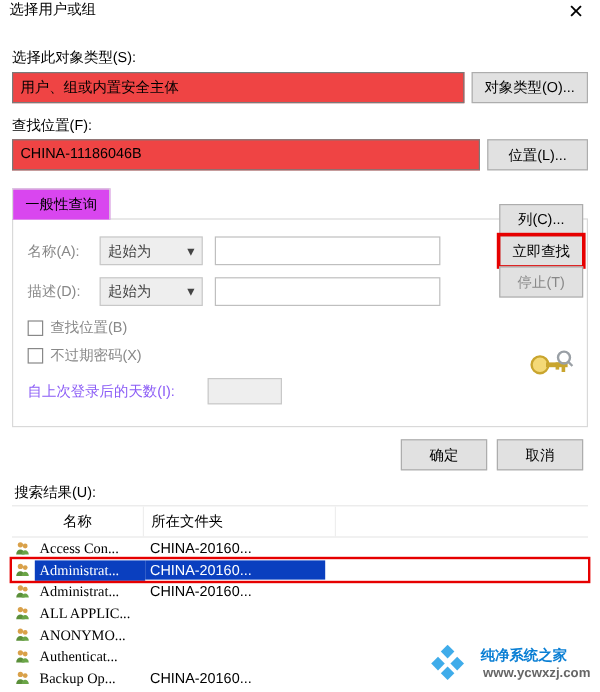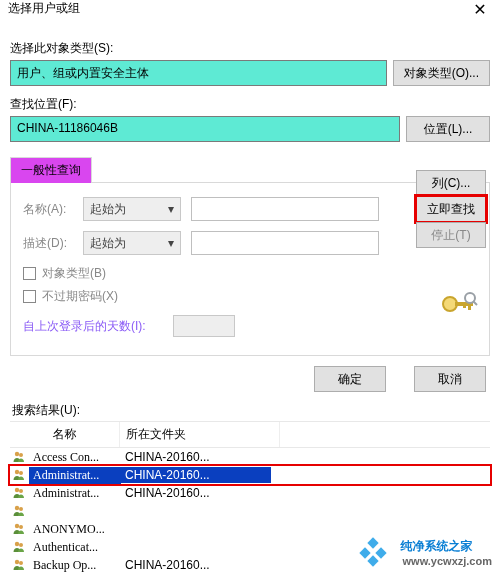--- a/index.html
+++ b/index.html
@@ -7,44 +7,44 @@
   body { width: 500px; height: 577px; background: #fff; position: relative; overflow: hidden; }
 
   .titlebar { height: 28px; display: flex; align-items: flex-start; padding: 0 8px; border-bottom: 1px solid #fff; }
   .titlebar .title { flex: 1; color: #000; }
   .titlebar .close { font-size: 16px; color: #000; width: 24px; text-align: center; cursor: default; }
 
   .content { padding: 8px 10px 0 10px; }
 
   .label { color: #000; margin: 4px 0 3px 0; }
   .row { display: flex; gap: 6px; align-items: center; }
-  .field { border: 1px solid #7a7a7a; background: #5eead4; height: 26px; padding: 4px 6px; flex: 1; color: #000; }
+  .field { border: 1px solid #7a7a7a; background: #ef4444; height: 26px; padding: 4px 6px; flex: 1; color: #000; }
   .btn { border: 1px solid #adadad; background: #e1e1e1; height: 26px; min-width: 84px; padding: 0 10px; text-align: center; line-height: 24px; color: #000; cursor: default; }
   .btn.disabled { color: #888; }
 
   .tabs { margin-top: 14px; }
   .tab { display: inline-block; border: 1px solid #d9d9d9; border-bottom: none; background: #d946ef; padding: 4px 10px; position: relative; top: 1px; z-index: 2; }
   .tabpane { border: 1px solid #d9d9d9; padding: 14px 12px 18px 12px; position: relative; }
 
   .crit-row { display: flex; align-items: center; margin-bottom: 10px; gap: 10px; }
   .crit-label { width: 50px; color: #888; }
-  .select { border: 1px solid #c8c8c8; background: #eee; height: 24px; width: 98px; display: flex; align-items: center; justify-content: space-between; padding: 0 6px; color: #444; }
+  .select { border: 1px solid #c8c8c8; background: #eee; height: 24px; width: 86px; display: flex; align-items: center; justify-content: space-between; padding: 0 6px; color: #444; }
   .textin { border: 1px solid #bfbfbf; background: #fff; height: 24px; width: 188px; }
 
   .chk-row { display: flex; align-items: center; gap: 6px; margin: 6px 0; }
   .chk { width: 13px; height: 13px; border: 1px solid #888; background: #fff; }
   .chk-lab { color: #888; }
 
   .days-row { display: flex; align-items: center; gap: 10px; margin-top: 10px; }
   .days-lab { color: #8b5cf6; width: 140px; }
   .days-in { border: 1px solid #c8c8c8; background: #eee; height: 22px; width: 62px; }
 
   .red-hilite { outline: 3px solid #e60000; outline-offset: -1px; }
 
-  .dlg-buttons { display: flex; justify-content: flex-end; gap: 28px; padding: 10px 14px 6px 0; }
+  .dlg-buttons { display: flex; justify-content: flex-end; gap: 8px; padding: 10px 14px 6px 0; }
 
   .results { padding: 0 10px; }
   .res-label { margin: 4px 0 2px 2px; }
   .res-head { display: flex; border-bottom: 1px solid #e8e8e8; border-top: 1px solid #e8e8e8; background: #fff; }
   .res-head .col { padding: 4px 6px; color: #000; border-right: 1px solid #eee; }
   .col1 { width: 110px; text-align: center; }
   .col2 { width: 160px; }
   .res-body { }
   .res-row { display: flex; align-items: center; height: 18px; }
   .res-row .ico { width: 14px; height: 14px; margin: 0 3px 0 2px; flex: 0 0 auto; }
@@ -99,21 +99,21 @@
         <div class="crit-label">描述(D):</div>
         <div class="select">
           <span>起始为</span>
           <span>▾</span>
         </div>
         <div class="textin"></div>
       </div>
 
       <div class="chk-row">
         <div class="chk"></div>
-        <div class="chk-lab">对象类型(B)</div>
+        <div class="chk-lab">查找位置(B)</div>
       </div>
       <div class="chk-row">
         <div class="chk"></div>
         <div class="chk-lab">不过期密码(X)</div>
       </div>
 
       <div class="days-row">
         <div class="days-lab">自上次登录后的天数(I):</div>
         <div class="days-in"></div>
       </div>
@@ -180,20 +180,21 @@
         <div class="c c1">Administrat...</div>
         <div class="c c2">CHINA-20160...</div>
       </div>
       <div class="res-row">
         <svg class="ico" viewBox="0 0 14 14">
           <circle cx="5" cy="4" r="2.2" fill="#d9a14a"></circle>
           <path d="M1.5 12c0-2.5 1.8-4 3.5-4s3.5 1.5 3.5 4z" fill="#5b8f3a"></path>
           <circle cx="9" cy="5" r="2" fill="#d9a14a"></circle>
           <path d="M6 12c0-2 1.5-3.5 3-3.5s3 1.5 3 3.5z" fill="#6aa547"></path>
         </svg>
+        <div class="c c1">ALL APPLIC...</div>
         <div class="c c2"></div>
       </div>
       <div class="res-row">
         <svg class="ico" viewBox="0 0 14 14">
           <circle cx="5" cy="4" r="2.2" fill="#d9a14a"></circle>
           <path d="M1.5 12c0-2.5 1.8-4 3.5-4s3.5 1.5 3.5 4z" fill="#5b8f3a"></path>
           <circle cx="9" cy="5" r="2" fill="#d9a14a"></circle>
           <path d="M6 12c0-2 1.5-3.5 3-3.5s3 1.5 3 3.5z" fill="#6aa547"></path>
         </svg>
         <div class="c c1">ANONYMO...</div>

